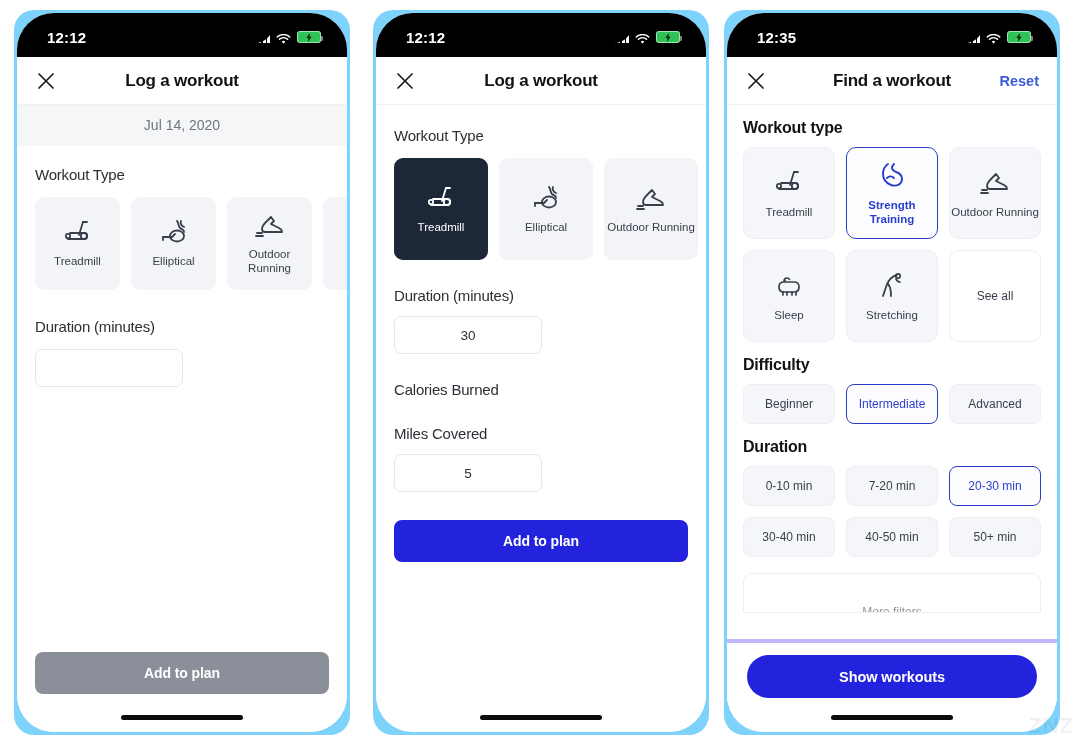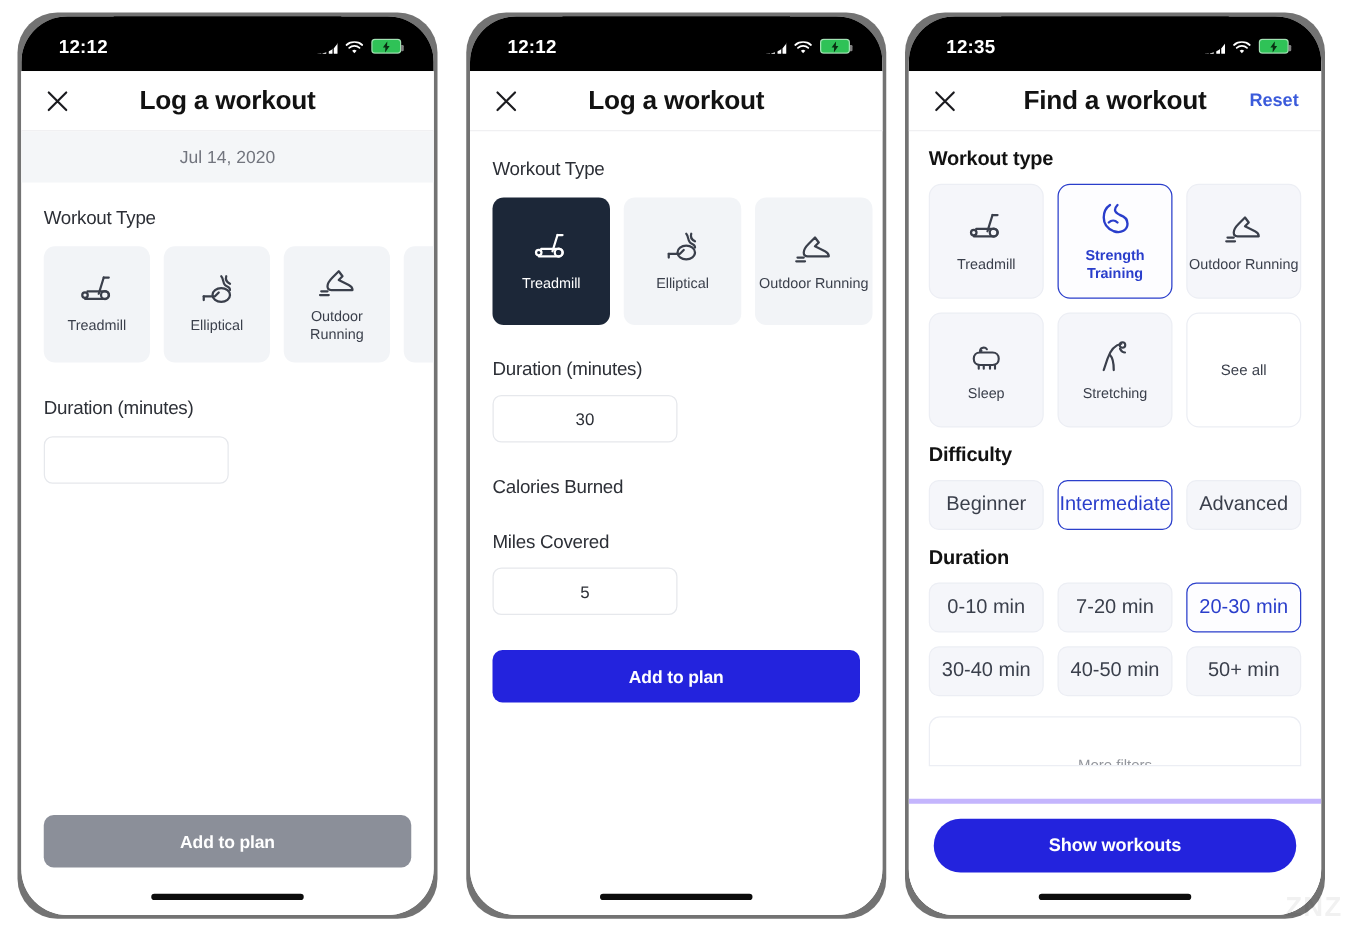--- a/index.html
+++ b/index.html
@@ -8,22 +8,22 @@
     background: #ffffff;
     font-family: "Liberation Sans", sans-serif;
     overflow: hidden;
   }
   .stage { position: relative; width: 1080px; height: 745px; background:#fff; }
 
   
   .phone {
     position: absolute; top: 10px;
     width: 336px; height: 725px;
-    background: #737373;
-    border-radius: 32px;
+    background: #7dd3fc;
+    border-radius: 20px;
     padding: 3px;
     overflow: hidden;
   }
   .phone.p1 { left: 14px; }
   .phone.p2 { left: 373px; }
   .phone.p3 { left: 724px; }
 
   .screen {
     position: relative;
     width: 100%; height: 100%;
@@ -81,21 +81,21 @@
 
   .nav {
     position:relative; display:flex; align-items:center;
     height: 48px; padding: 0 18px; background:#fff;
     border-bottom: 1px solid #f0f0f2;
     flex: 0 0 auto;
   }
   .nav-close { width:22px; height:22px; cursor:pointer; flex:0 0 auto;}
   .nav-title {
     position:absolute; left:0; right:0; text-align:center;
-    font-size:21px; font-weight:bold; color:#121212; letter-spacing:-.2px;
+    font-size:17px; font-weight:bold; color:#121212; letter-spacing:-.2px;
     pointer-events:none;
   }
   .nav-action {
     margin-left:auto; font-size:14.5px; font-weight:bold;
     color:#3b5bdb; z-index:3; cursor:pointer;
   }
 
   .datebar {
     background:#f4f6f8; text-align:center;
     font-size:14px; color:#72757e; padding: 12px 0 13px;
@@ -185,21 +185,21 @@
   .g-card.plain { background:#ffffff; border:1px solid #eceef4; }
   .g-card.sel {
     background:#fdfdff; border:1.6px solid #2a3ecb;
   }
   .g-card.sel .tc-label { color:#2a3ecb; font-weight:bold; }
 
   .pill-row { display:grid; grid-template-columns: repeat(3,1fr); gap:11px; }
   .pill {
     height:40px; background:#f5f6fa; border:1px solid #eceef4; border-radius:8px;
     display:flex; align-items:center; justify-content:center;
-    font-size:16px; color:#3a3f4b; cursor:pointer;
+    font-size:12px; color:#3a3f4b; cursor:pointer;
   }
   .pill.sel { background:#fdfdff; border:1.6px solid #2a3ecb; color:#2a3ecb; font-weight:normal;}
 
   .h-label { margin: 14px 0 10px; }
   .partial-card {
     margin-top: 16px; height: 40px;
     border:1px solid #eceef4; border-top-left-radius:9px; border-top-right-radius:9px;
     background:#fff;
     display:flex; align-items:flex-end; justify-content:center;
     overflow:hidden;

